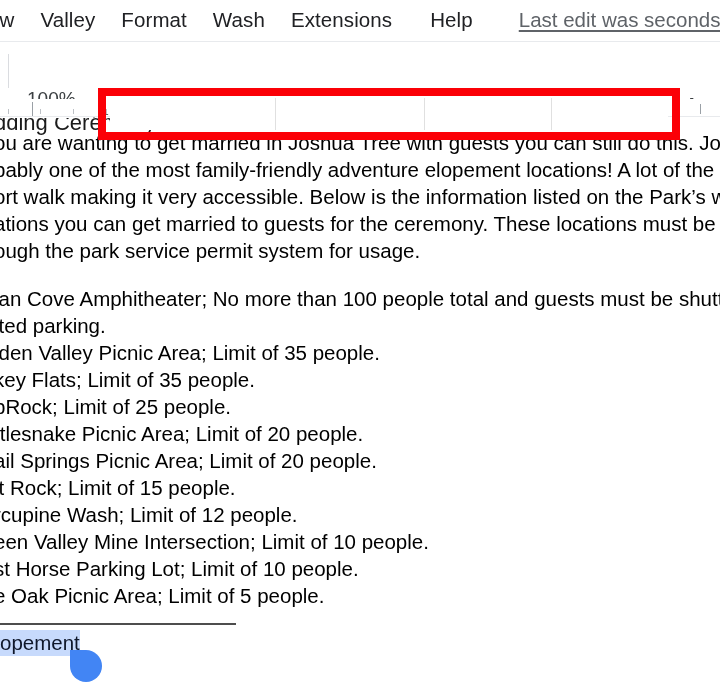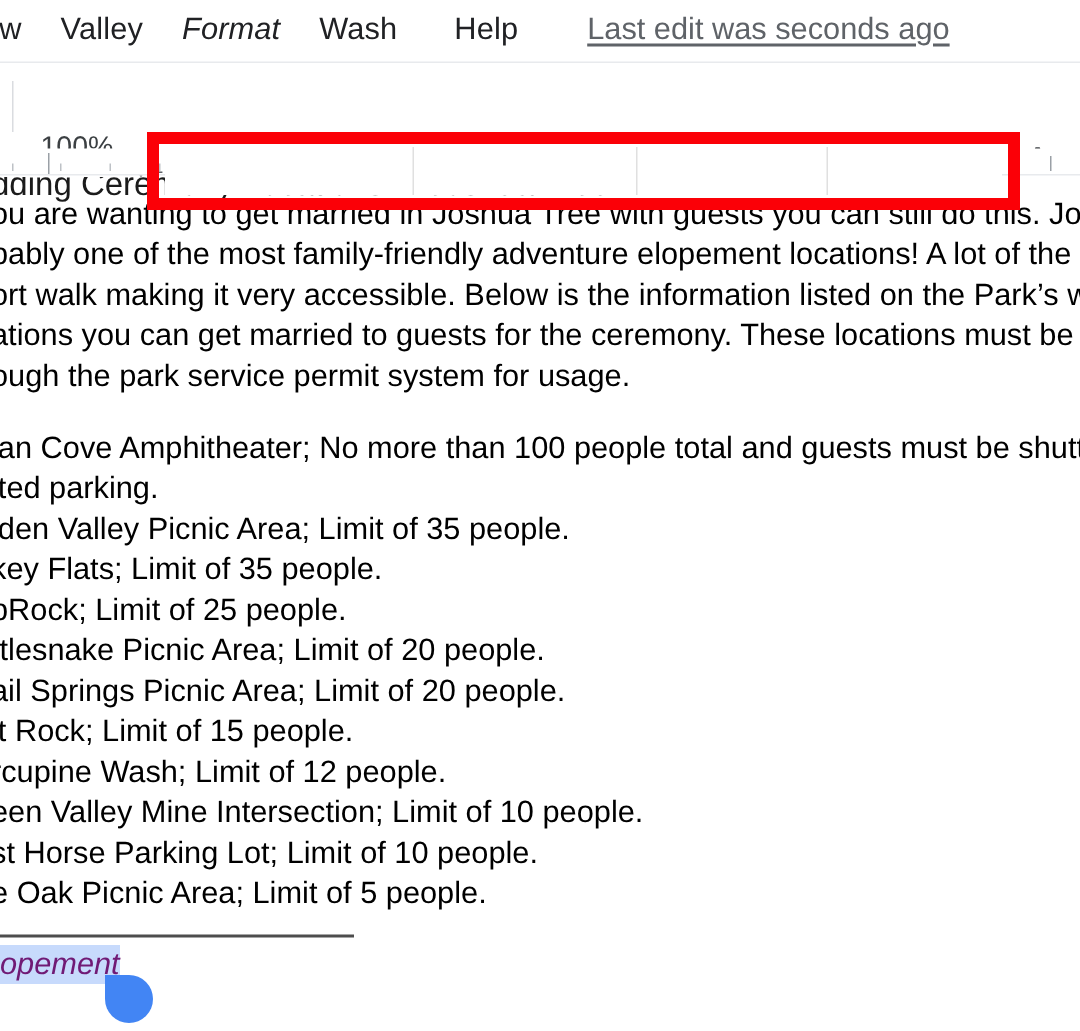--- a/index.html
+++ b/index.html
@@ -18,21 +18,21 @@
     background: #ffffff;
     display: flex; align-items: center;
     white-space: nowrap;
   }
   .menu-item {
     font-size: 20.5px; color: #202124; letter-spacing: 0.1px;
     padding: 0 0; cursor: default;
   }
   .m-view { margin-left: -12px; }
   .m-insert { margin-left: 26px; }
-  .m-format { margin-left: 26px; font-style: italic; }
+  .m-format { margin-left: 26px; }
   .m-tools { margin-left: 26px; }
   .m-ext { margin-left: 26px; }
   .m-help { margin-left: 38px; }
   .lastedit {
     margin-left: 46px;
     font-size: 20.5px; color: #5f6368;
     text-decoration: underline;
     text-underline-offset: 3px;
     cursor: pointer;
   }
@@ -203,23 +203,22 @@
   }
   .locations div { white-space: nowrap; }
 
   .hrule {
     position: absolute; left: 0px; top: 505px;
     width: 236px; height: 0;
     border-top: 2px solid #4d4d4d;
   }
   .selline {
     position: absolute; left: 0px; top: 512px;
-    font-size: 20.5px; line-height: 26px; color: #701a75;
+    font-size: 20.5px; line-height: 26px; color: #0f172a;
     white-space: nowrap;
-    font-style: italic;
   }
   .selline .hl {
     background: #c7dafc;
     padding: 1px 0 2px 0;
   }
 
   
   .handle {
     position: absolute; left: 70px; top: 650px;
     width: 32px; height: 32px;
@@ -231,20 +230,21 @@
 </head>
 <body>
 
 <div id="app">
 
   <div class="menubar">
     <span class="menu-item m-view">ew</span>
     <span class="menu-item m-insert">Valley</span>
     <span class="menu-item m-format">Format</span>
     <span class="menu-item m-tools">Wash</span>
+    <span class="menu-item m-ext">Extensions</span>
     <span class="menu-item m-help">Help</span>
     <span class="lastedit">Last edit was seconds ago</span>
   </div>
 
   <div class="toolbar">
 
     <div class="zoom-sep"></div>
     <span class="zoom-val">100%</span>
     <span class="zoom-caret"></span>
 

